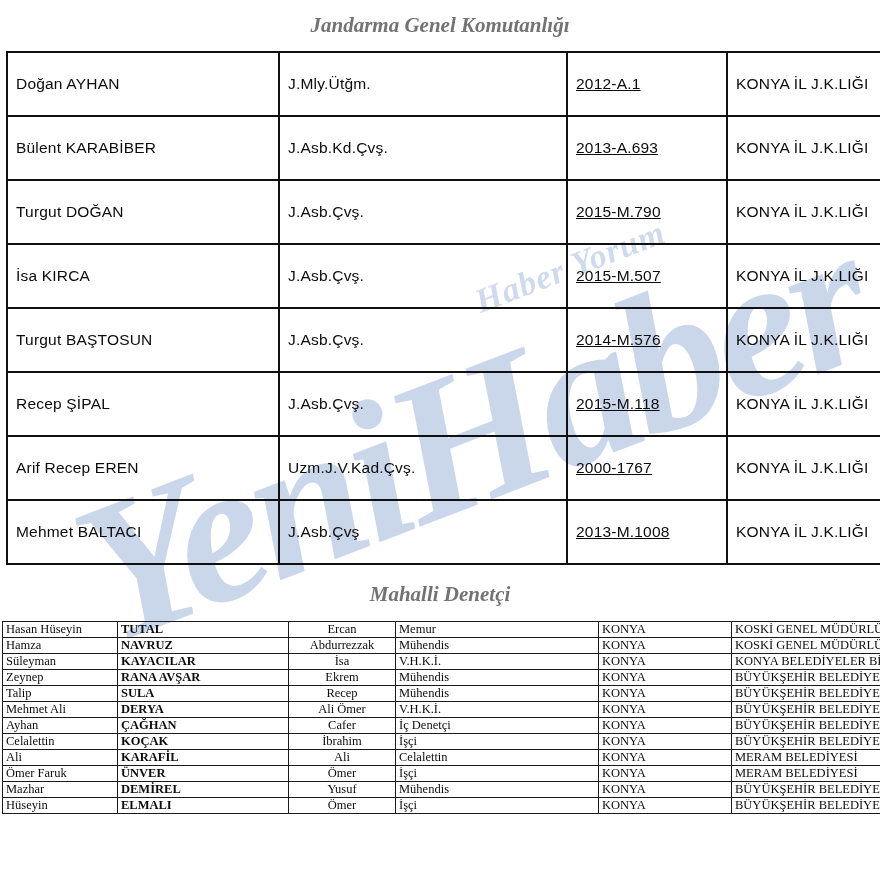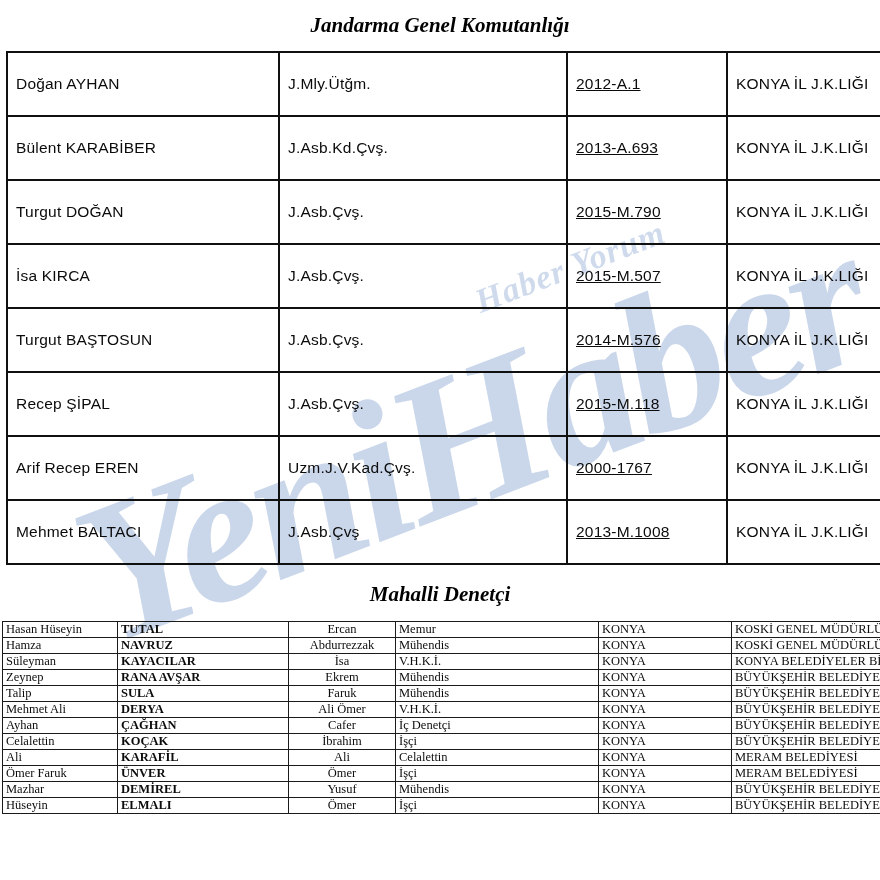--- a/index.html
+++ b/index.html
@@ -53,21 +53,21 @@
     letter-spacing: 1px;
   }
 
   
   .doc-heading {
     text-align: center;
     font-family: "Liberation Serif", serif;
     font-style: italic;
     font-weight: bold;
     font-size: 21px;
-    color: #000000;
+    color: #737373;
     position: relative;
     z-index: 10;
   }
   #heading-1 { padding-top: 13px; }
   #heading-2 { padding-top: 14px; }
 
   
   #table-military-wrap {
     position: relative;
     z-index: 10;
@@ -225,21 +225,21 @@
           <td class="v-first">Zeynep</td>
           <td class="v-last">RANA AVŞAR</td>
           <td class="v-fat">Ekrem</td>
           <td class="v-job">Mühendis</td>
           <td class="v-city">KONYA</td>
           <td class="v-inst">BÜYÜKŞEHİR BELEDİYESİ</td>
         </tr>
         <tr>
           <td class="v-first">Talip</td>
           <td class="v-last">SULA</td>
-          <td class="v-fat">Faruk</td>
+          <td class="v-fat">Recep</td>
           <td class="v-job">Mühendis</td>
           <td class="v-city">KONYA</td>
           <td class="v-inst">BÜYÜKŞEHİR BELEDİYESİ</td>
         </tr>
         <tr>
           <td class="v-first">Mehmet Ali</td>
           <td class="v-last">DERYA</td>
           <td class="v-fat">Ali Ömer</td>
           <td class="v-job">V.H.K.İ.</td>
           <td class="v-city">KONYA</td>

